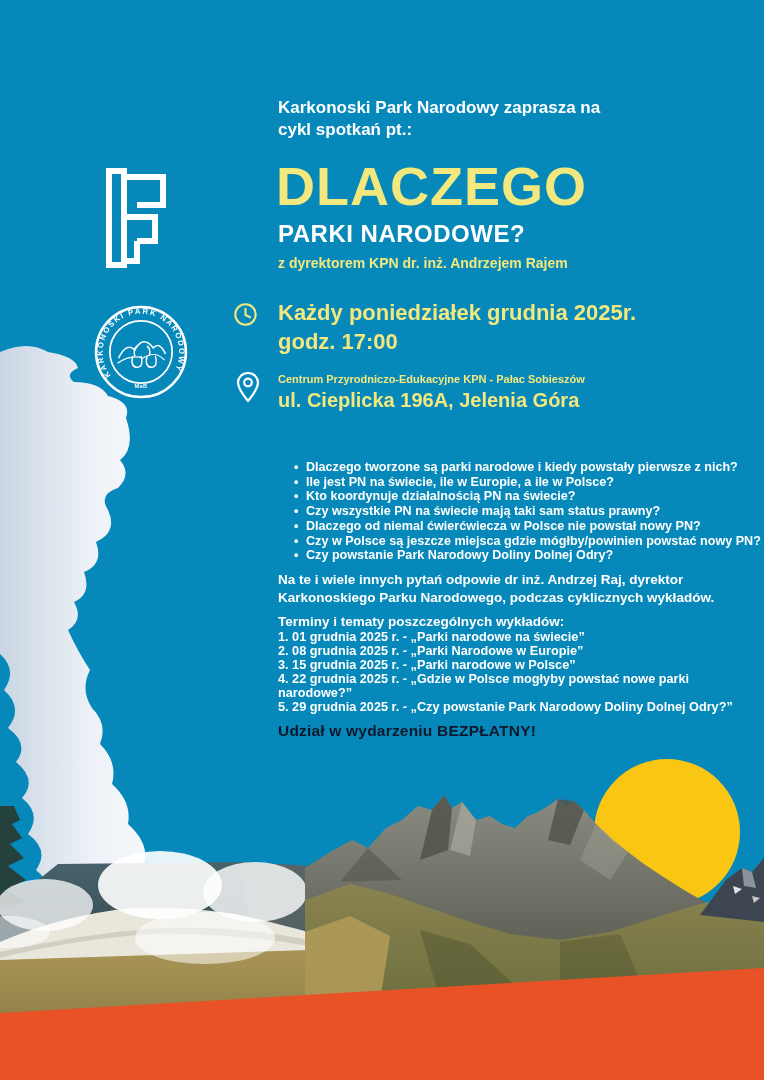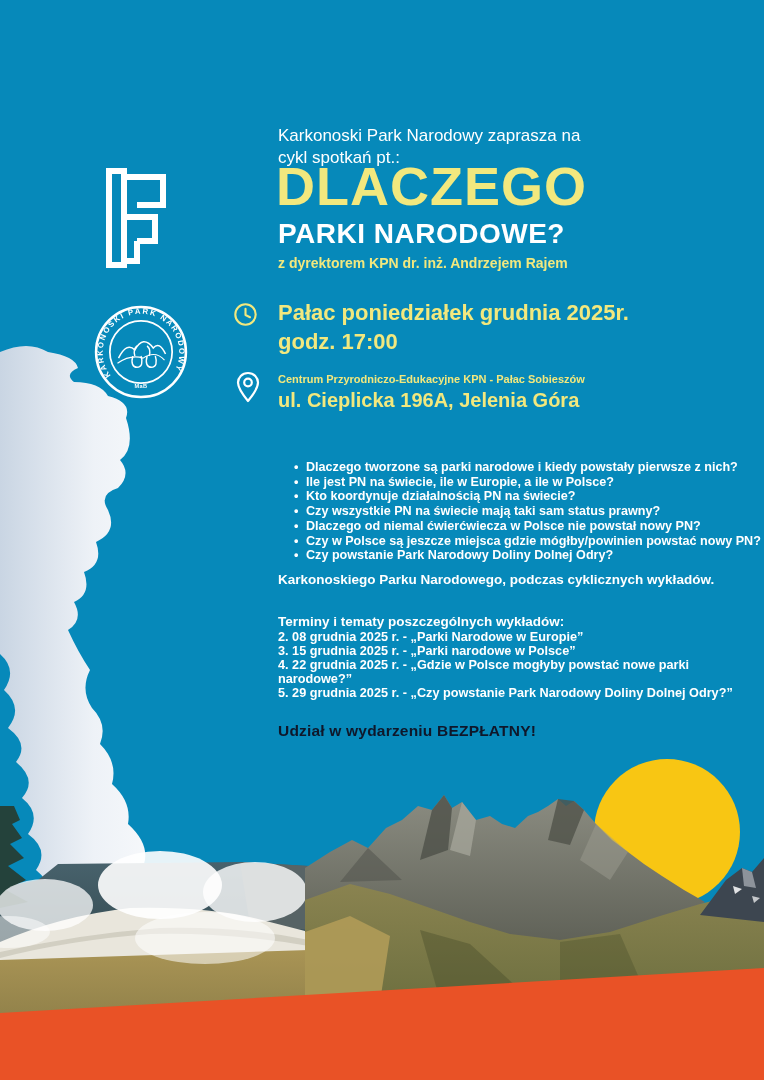--- a/index.html
+++ b/index.html
@@ -5,23 +5,23 @@
   html,body{margin:0;padding:0;background:#222;}
   .poster{
     position:relative;width:764px;height:1080px;margin:0 auto;
     background:#0689BA;overflow:hidden;
     font-family:"Liberation Sans","DejaVu Sans",sans-serif;
     -webkit-font-smoothing:antialiased;
   }
   .abs{position:absolute;}
   .scene{position:absolute;inset:0;z-index:1;}
   .txt{z-index:3;color:#fff;}
-  .intro{left:278px;top:97px;font-size:17px;line-height:22px;font-weight:400;margin-top:28px;}
+  .intro{left:278px;top:97px;font-size:17px;line-height:22px;font-weight:700;}
   .title{left:276px;top:158px;font-size:54px;line-height:56px;font-weight:700;color:#F2E87E;letter-spacing:1px;}
-  .subtitle{left:278px;top:219px;font-size:28px;line-height:30px;font-weight:700;color:#fff;letter-spacing:.5px;}
+  .subtitle{left:278px;top:219px;font-size:24px;line-height:30px;font-weight:700;color:#fff;letter-spacing:.5px;}
   .presenter{left:278px;top:255px;font-size:14px;font-weight:700;color:#F2E87E;}
   .schedule{left:278px;top:298px;font-size:22px;line-height:29px;font-weight:700;color:#F2E87E;}
   .venue{left:278px;top:373px;font-size:11px;font-weight:700;color:#F2E87E;}
   .address{left:278px;top:389px;font-size:20px;font-weight:700;color:#F2E87E;}
   .questions{left:278px;top:444px;width:482px;margin:16px;padding:0;list-style:none;}
   .questions li{position:relative;padding-left:12px;font-size:12.6px;line-height:14.7px;font-weight:700;color:#fff;white-space:nowrap;}
   .questions li::before{content:"•";position:absolute;left:0;top:0;}
   .outro{left:278px;top:571px;font-size:13.5px;line-height:17.5px;font-weight:700;}
   .lect-head{left:278px;top:614px;font-size:13.5px;font-weight:700;color:#fff;}
   .lectures{left:278px;top:631px;width:472px;}
@@ -155,44 +155,46 @@
   <div class="abs txt intro">
     <div>Karkonoski Park Narodowy zaprasza na</div>
     <div>cykl spotkań pt.:</div>
   </div>
 
   <div class="abs txt title">DLACZEGO</div>
   <div class="abs txt subtitle">PARKI NARODOWE?</div>
   <div class="abs txt presenter">z dyrektorem KPN dr. inż. Andrzejem Rajem</div>
 
   <div class="abs txt schedule">
-    <div>Pałac poniedziałek grudnia 2025r.</div>
+    <div>Każdy poniedziałek grudnia 2025r.</div>
     <div>godz. 17:00</div>
   </div>
 
   <div class="abs txt venue">Centrum Przyrodniczo-Edukacyjne KPN - Pałac Sobieszów</div>
   <div class="abs txt address">ul. Cieplicka 196A, Jelenia Góra</div>
 
   <ul class="abs txt questions">
     <li>Dlaczego tworzone są parki narodowe i kiedy powstały pierwsze z nich?</li>
     <li>Ile jest PN na świecie, ile w Europie, a ile w Polsce?</li>
     <li>Kto koordynuje działalnością PN na świecie?</li>
     <li>Czy wszystkie PN na świecie mają taki sam status prawny?</li>
     <li>Dlaczego od niemal ćwierćwiecza w Polsce nie powstał nowy PN?</li>
     <li>Czy w Polsce są jeszcze miejsca gdzie mógłby/powinien powstać nowy PN?</li>
     <li>Czy powstanie Park Narodowy Doliny Dolnej Odry?</li>
   </ul>
 
   <div class="abs txt outro">
+    <div>Na te i wiele innych pytań odpowie dr inż. Andrzej Raj, dyrektor</div>
     <div>Karkonoskiego Parku Narodowego, podczas cyklicznych wykładów.</div>
   </div>
 
   <div class="abs txt lect-head">Terminy i tematy poszczególnych wykładów:</div>
 
   <div class="abs txt lectures">
+    <div>1. 01 grudnia 2025 r. - „Parki narodowe na świecie”</div>
     <div>2. 08 grudnia 2025 r. - „Parki Narodowe w Europie”</div>
     <div>3. 15 grudnia 2025 r. - „Parki narodowe w Polsce”</div>
     <div>4. 22 grudnia 2025 r. - „Gdzie w Polsce mogłyby powstać nowe parki narodowe?”</div>
     <div>5. 29 grudnia 2025 r. - „Czy powstanie Park Narodowy Doliny Dolnej Odry?”</div>
   </div>
 
   <div class="abs txt free">Udział w wydarzeniu BEZPŁATNY!</div>
 
 </div>
 

